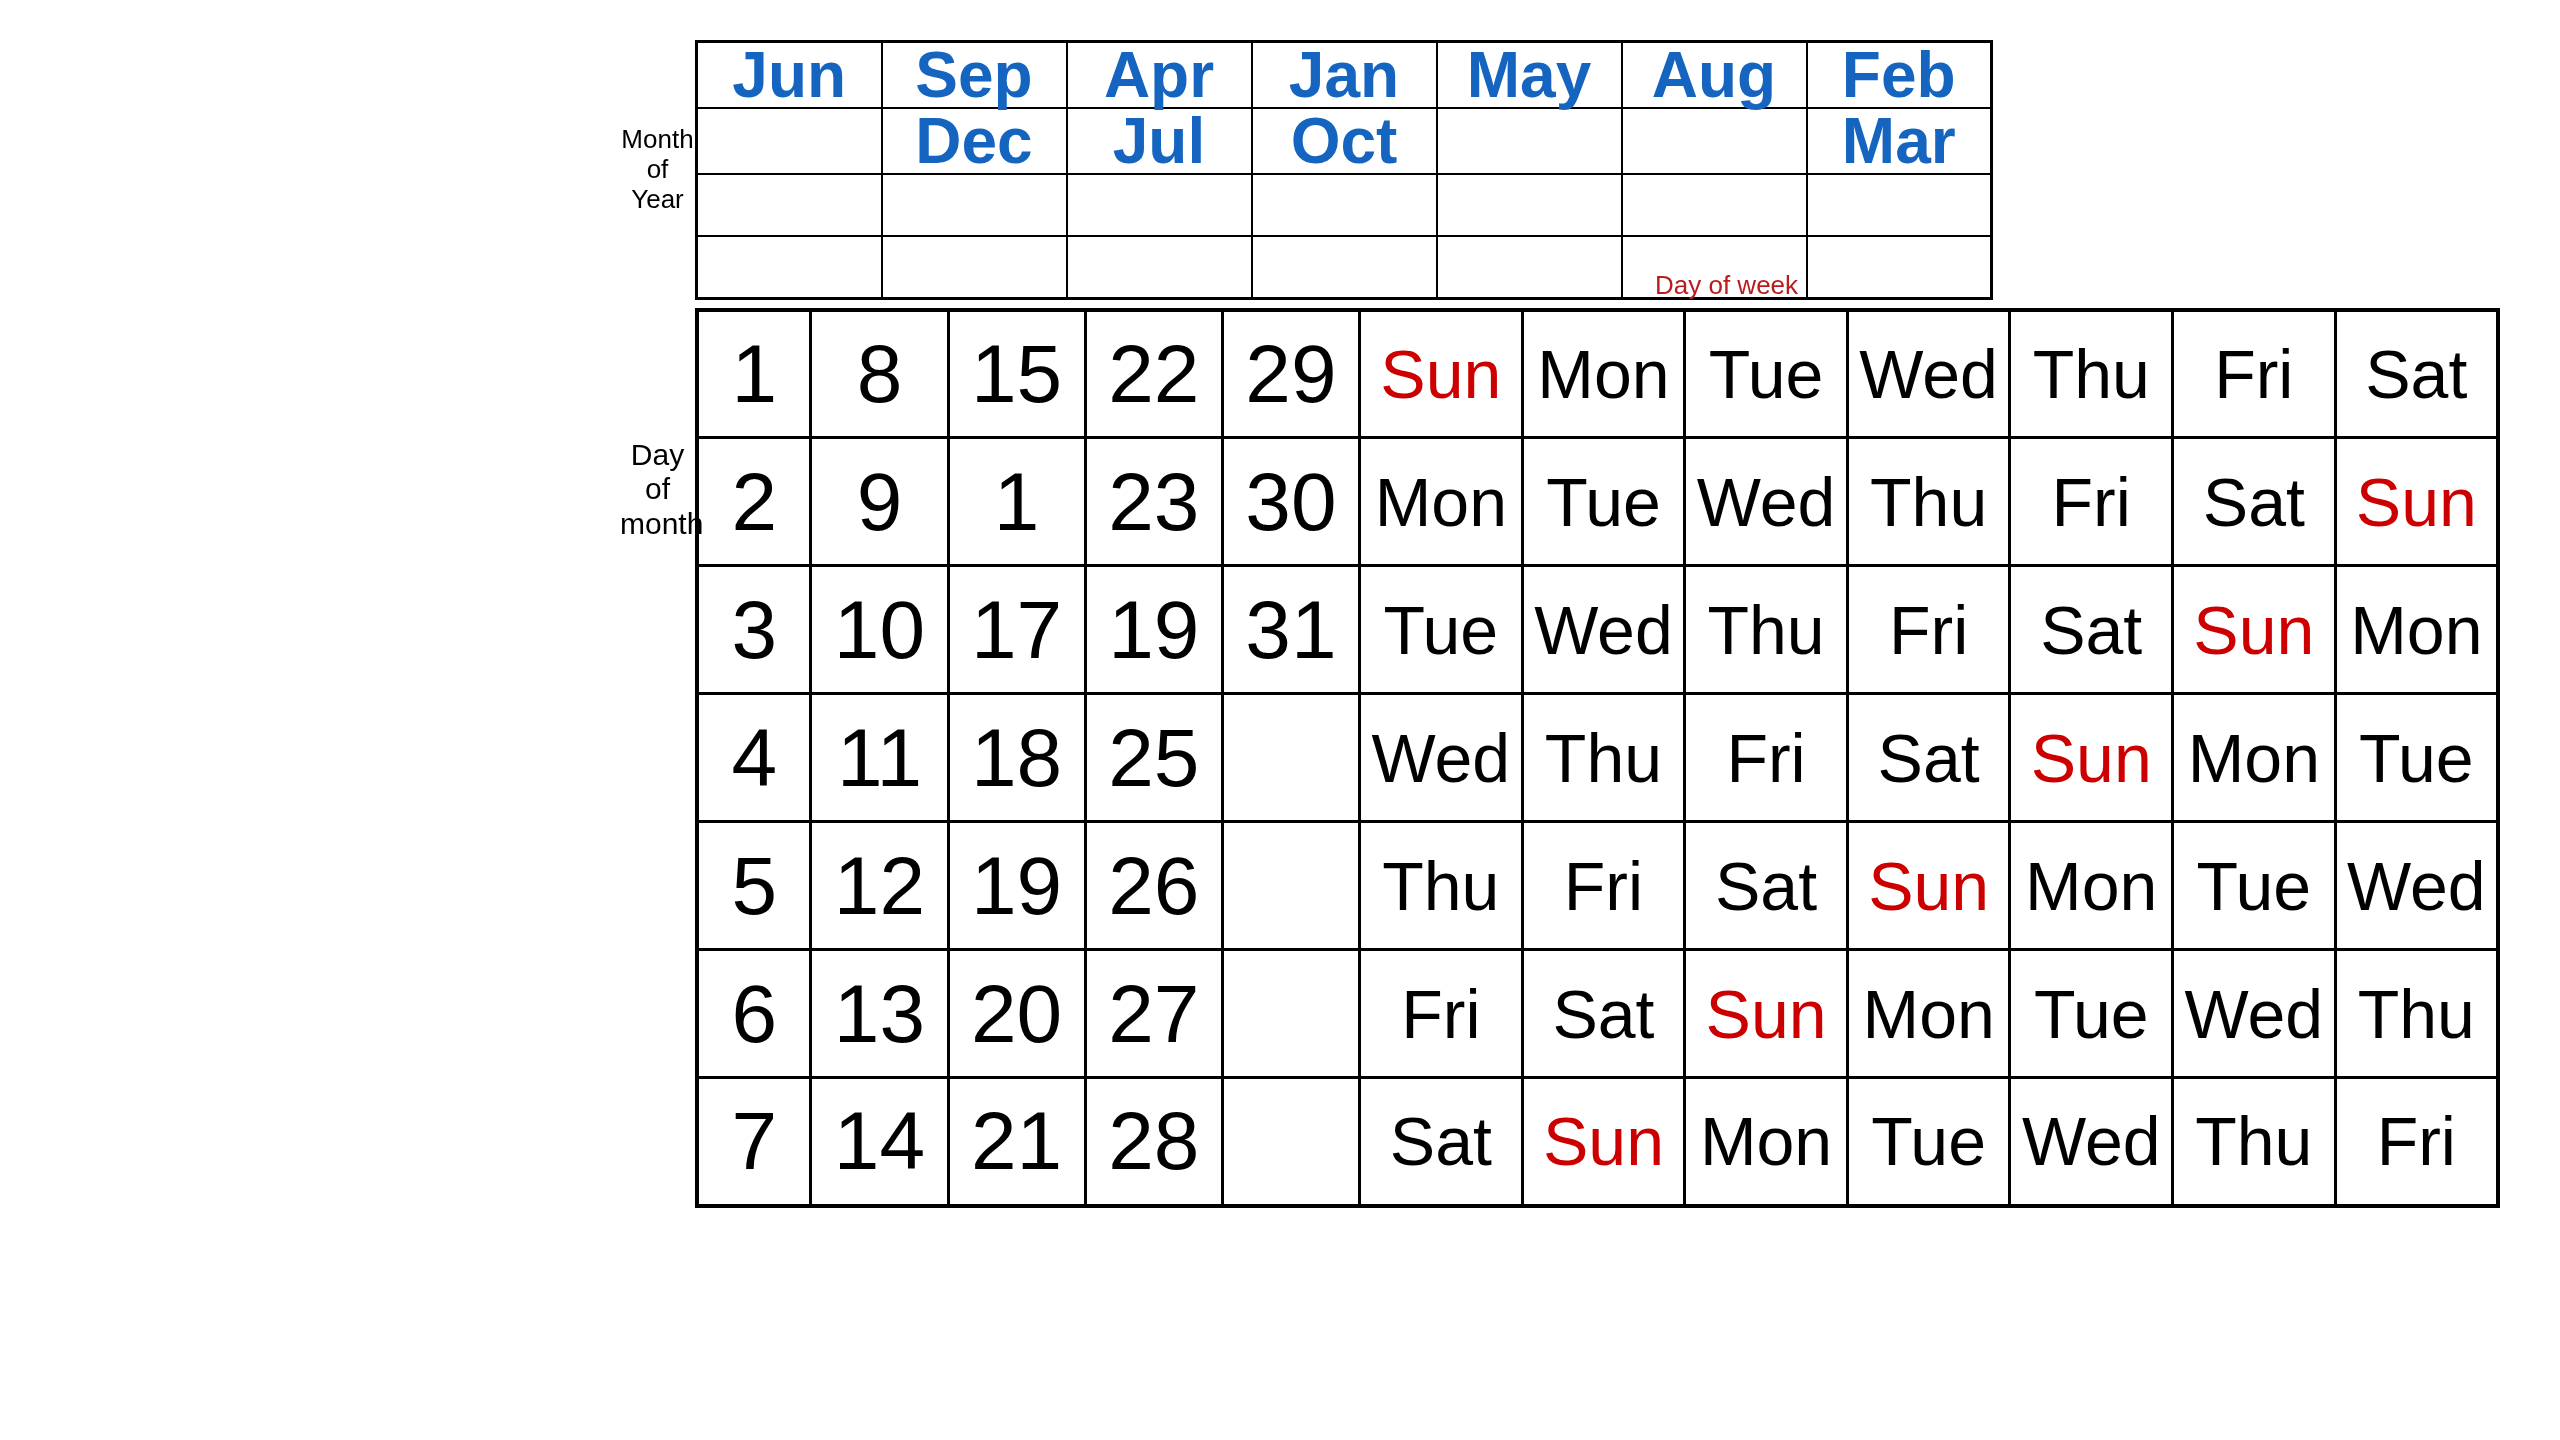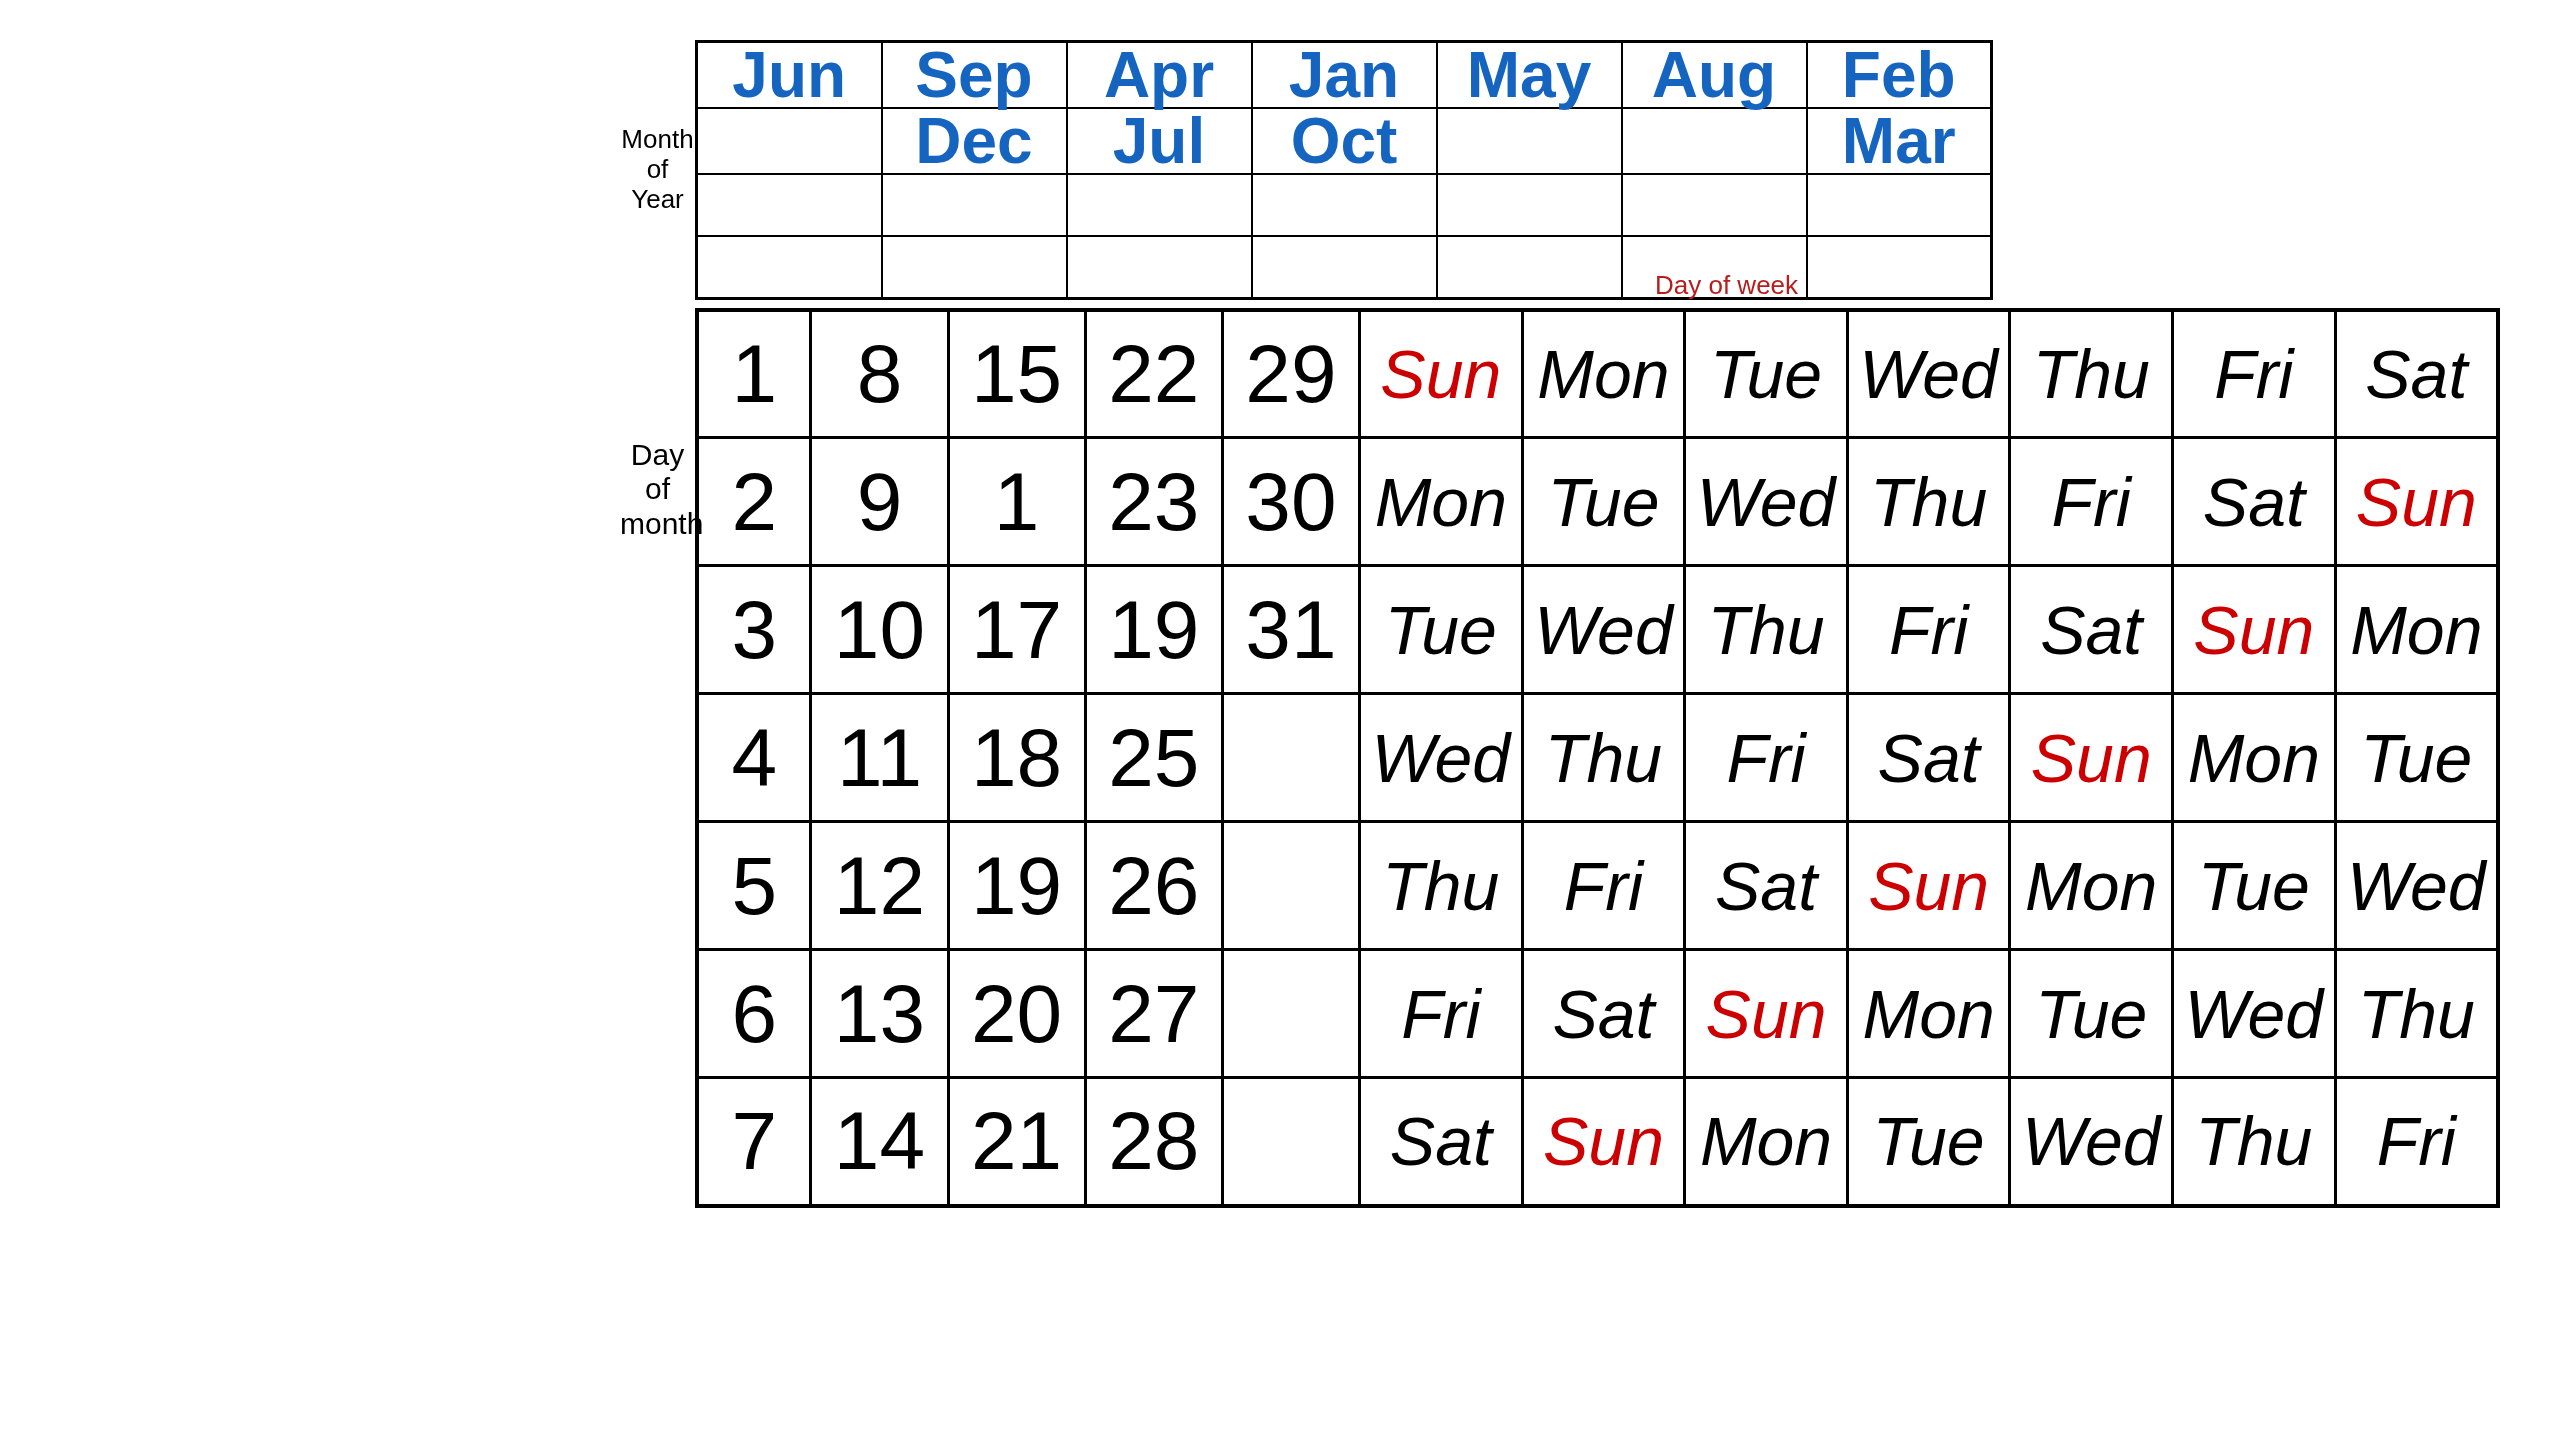--- a/index.html
+++ b/index.html
@@ -111,21 +111,20 @@
     .num-td {
       width: 183px;
       height: 128px;
       font-size: 82px;
       color: #000;
     }
     .dow-td {
       width: 185px;
       height: 128px;
       font-size: 68px;
-      font-style: italic;
     }
   </style>
 </head>
 <body>
 
 <div class="page">
   <div class="full-layout">
 
     <div class="left-panel">
       <div class="title-line1"></div>

